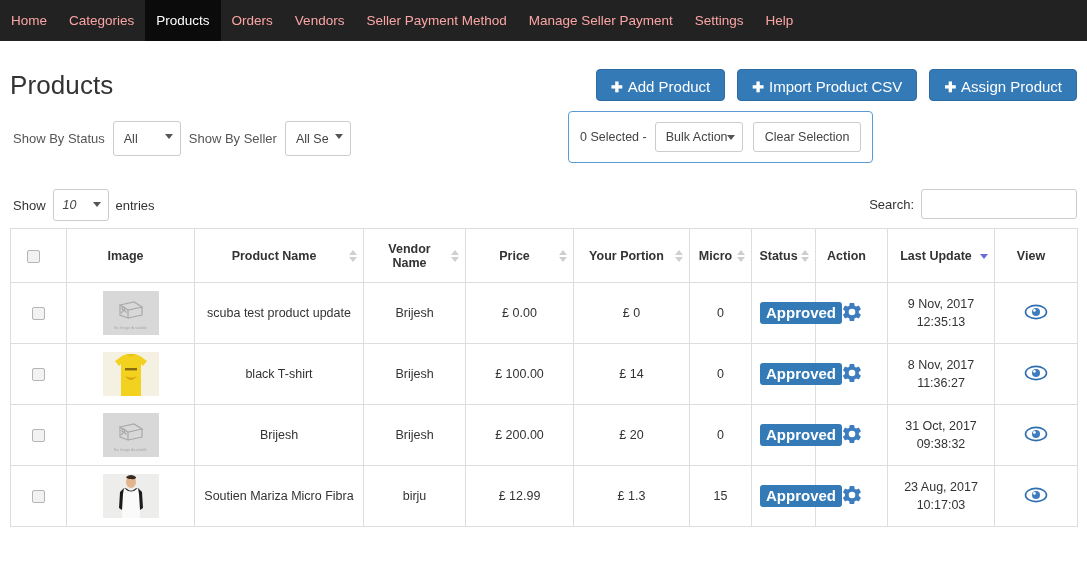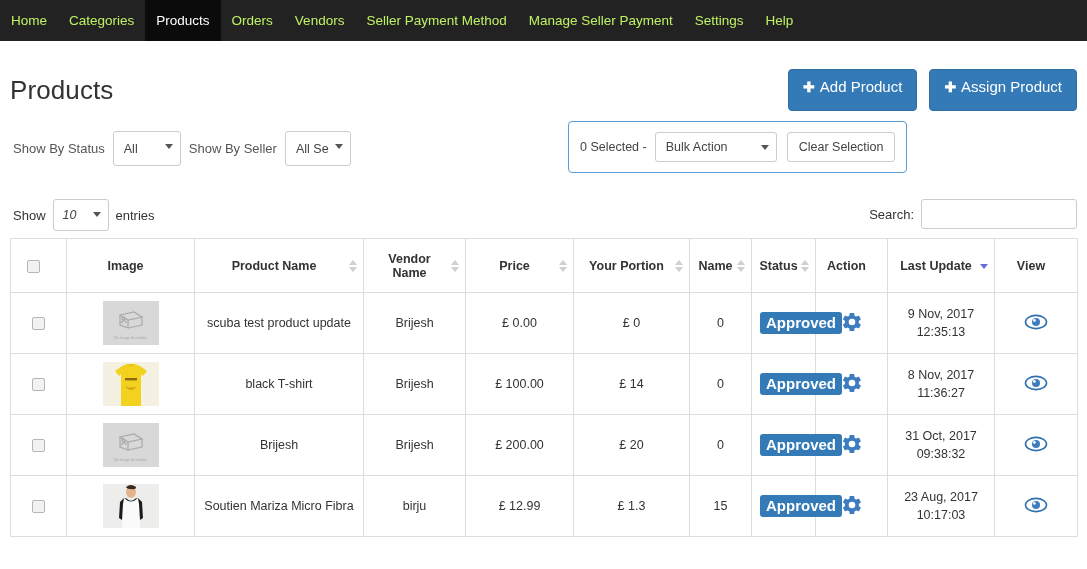--- a/index.html
+++ b/index.html
@@ -19,21 +19,21 @@
     height: 41px;
     background: #222222;
     display: flex;
     align-items: stretch;
     padding-left: 0;
   }
   .nav-item {
     display: flex;
     align-items: center;
     padding: 0 11px;
-    color: #bef264;
+    color: #fca5a5;
     font-size: 13.5px;
     line-height: 1;
     white-space: nowrap;
     cursor: pointer;
   }
   .nav-item.active {
     background: #0b0b0b;
     color: #ffffff;
   }
 
@@ -55,21 +55,21 @@
     color: #333;
     letter-spacing: 0.1px;
   }
   .title-actions { display: flex; gap: 12px; }
   .btn-primary {
     background: #337ab7;
     border: 1px solid #2e6da4;
     border-radius: 4px;
     color: #ffffff;
     font-size: 15px;
-    padding: 9px 14px 16px 14px;
+    padding: 9px 14px 6px 14px;
     line-height: 1;
     cursor: pointer;
     white-space: nowrap;
     font-family: "Liberation Sans", sans-serif;
   }
   .btn-primary .plus {
     font-weight: bold;
     font-size: 14px;
     margin-right: 5px;
   }
@@ -126,21 +126,21 @@
     align-items: center;
     gap: 0;
     background: #fff;
   }
   .bulk-label {
     font-size: 12.5px;
     color: #444;
     margin-right: 8px;
     white-space: nowrap;
   }
-  .sel-bulk { width: 122px; height: 30px; }
+  .sel-bulk { width: 88px; height: 30px; }
   .btn-default {
     background: #ffffff;
     border: 1px solid #cccccc;
     border-radius: 3px;
     height: 30px;
     padding: 0 11px;
     font-size: 12.5px;
     color: #444;
     cursor: pointer;
     margin-left: 10px;
@@ -317,20 +317,21 @@
       <span>Help</span>
     </div>
 </div>
 
 <div class="page">
 
   <div class="title-row">
     <div class="page-title">Products</div>
     <div class="title-actions">
       <button class="btn-primary"><span class="plus">✚</span><span>Add Product</span></button>
+      <button class="btn-primary"><span class="plus">✚</span><span>Import Product CSV</span></button>
       <button class="btn-primary"><span class="plus">✚</span><span>Assign Product</span></button>
     </div>
   </div>
 
   <div class="filters-row">
     <div class="filters-left">
       <span>Show By Status</span>
       <div class="select-box sel-status">
         <span>All</span>
       </div>
@@ -405,21 +406,21 @@
             </span>
         </th>
         <th class="sortable">
           <span>Your Portion</span>
           <span class="sort-ic">
               <i class="up"></i>
               <i class="dn"></i>
             </span>
         </th>
         <th class="sortable">
-          <span>Name</span>
+          <span>Micro</span>
           <span class="sort-ic">
               <i class="up"></i>
               <i class="dn"></i>
             </span>
         </th>
         <th class="sortable">
           <span>Status</span>
           <span class="sort-ic">
               <i class="up"></i>
               <i class="dn"></i>

